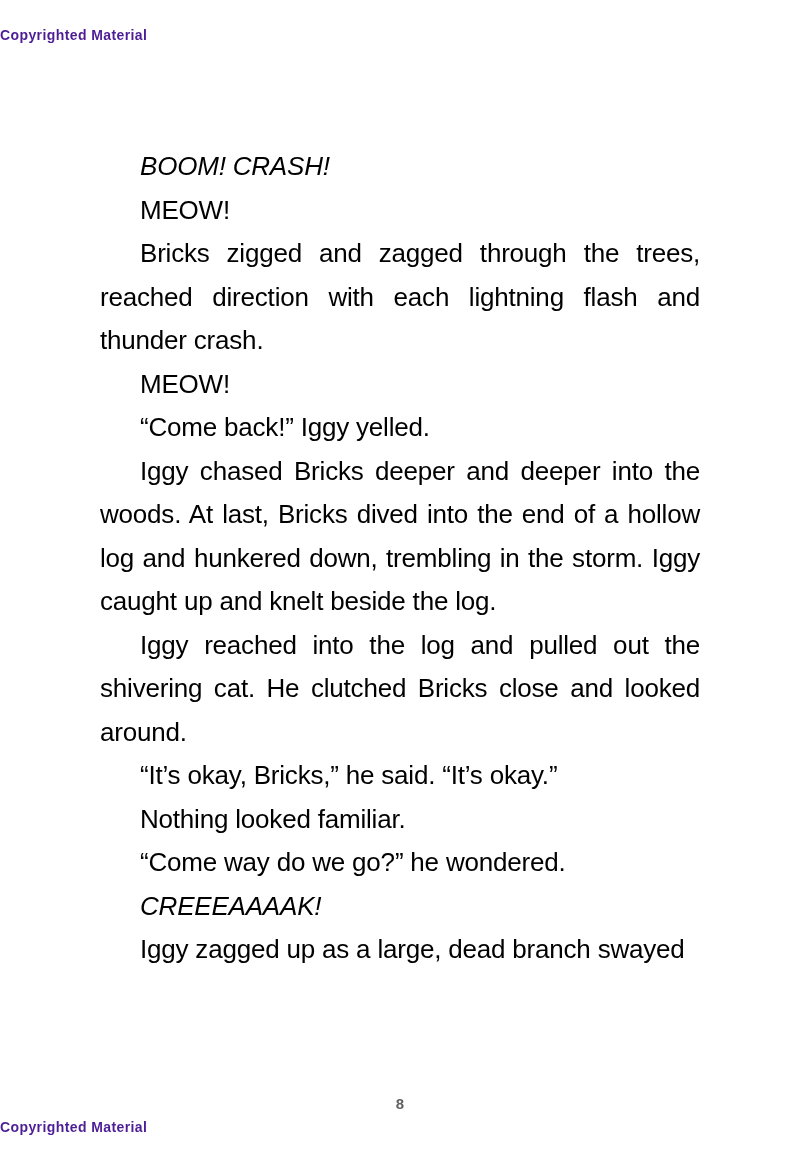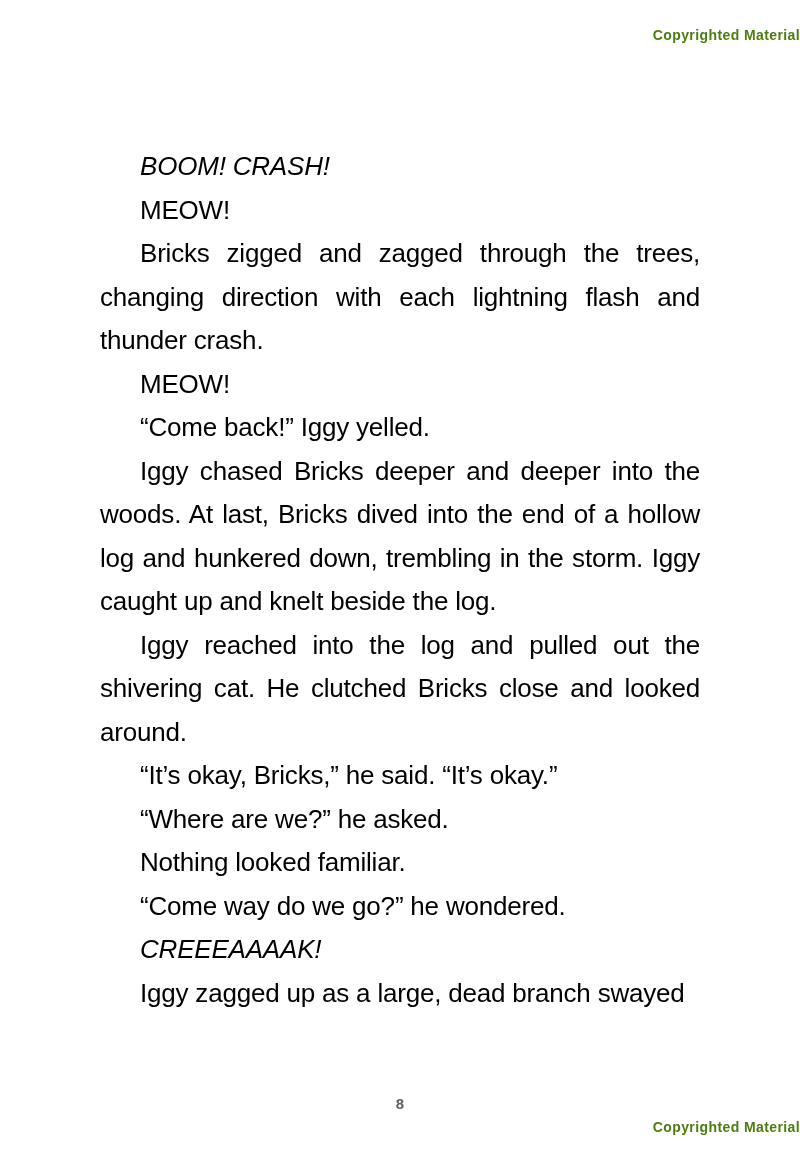--- a/index.html
+++ b/index.html
@@ -12,25 +12,25 @@
     width: 800px;
     height: 1164px;
     background: #ffffff;
     font-family: "Liberation Sans", "DejaVu Sans", sans-serif;
     overflow: hidden;
   }
   .copyright-line {
     position: absolute;
     left: 0;
     width: 100%;
-    text-align: right;
+    text-align: left;
     font-size: 14px;
     font-weight: bold;
     letter-spacing: 0.4px;
-    color: #4d7c0f;
+    color: #4c1d95;
   }
   .copyright-top { top: 27px; }
   .copyright-bottom { top: 1119px; }
   .page-number {
     position: absolute;
     left: 0;
     top: 1095px;
     width: 100%;
     text-align: center;
     font-size: 15px;
@@ -62,27 +62,26 @@
 </head>
 <body>
 
 <div class="page">
 
   <div class="copyright-line copyright-top">Copyrighted Material</div>
 
   <div class="text-block">
       <p class="italic">BOOM! CRASH!</p>
       <p class="">MEOW!</p>
-      <p class="">Bricks zigged and zagged through the trees, changing direction with each lightning flash and thunder crash.</p>
+      <p class="">Bricks zigged and zagged through the trees, reached direction with each lightning flash and thunder crash.</p>
       <p class="">MEOW!</p>
       <p class="">“Come back!” Iggy yelled.</p>
       <p class="">Iggy chased Bricks deeper and deeper into the woods. At last, Bricks dived into the end of a hollow log and hunkered down, trembling in the storm. Iggy caught up and knelt beside the log.</p>
       <p class="">Iggy reached into the log and pulled out the shivering cat. He clutched Bricks close and looked around.</p>
       <p class="">“It’s okay, Bricks,” he said. “It’s okay.”</p>
-      <p class="">“Where are we?” he asked.</p>
       <p class="">Nothing looked familiar.</p>
       <p class="">“Come way do we go?” he wondered.</p>
       <p class="italic">CREEEAAAAK!</p>
       <p class="">Iggy zagged up as a large, dead branch swayed</p>
     </div>
 
   <div class="page-number">8</div>
 
   <div class="copyright-line copyright-bottom">Copyrighted Material</div>
 

